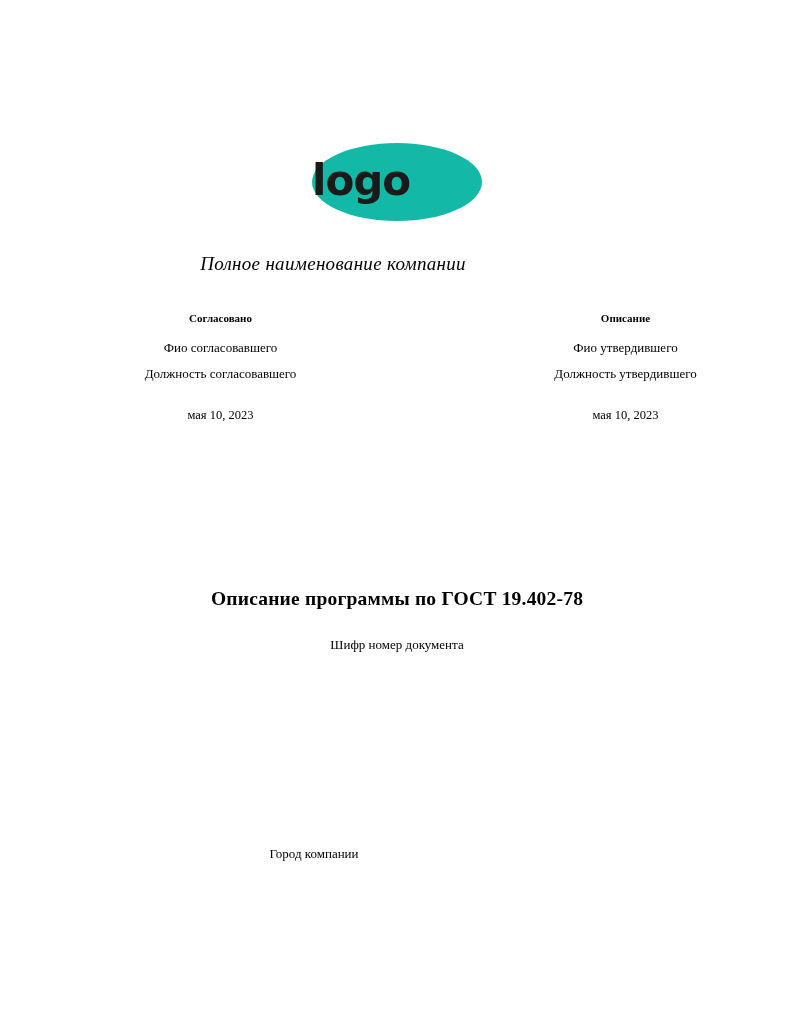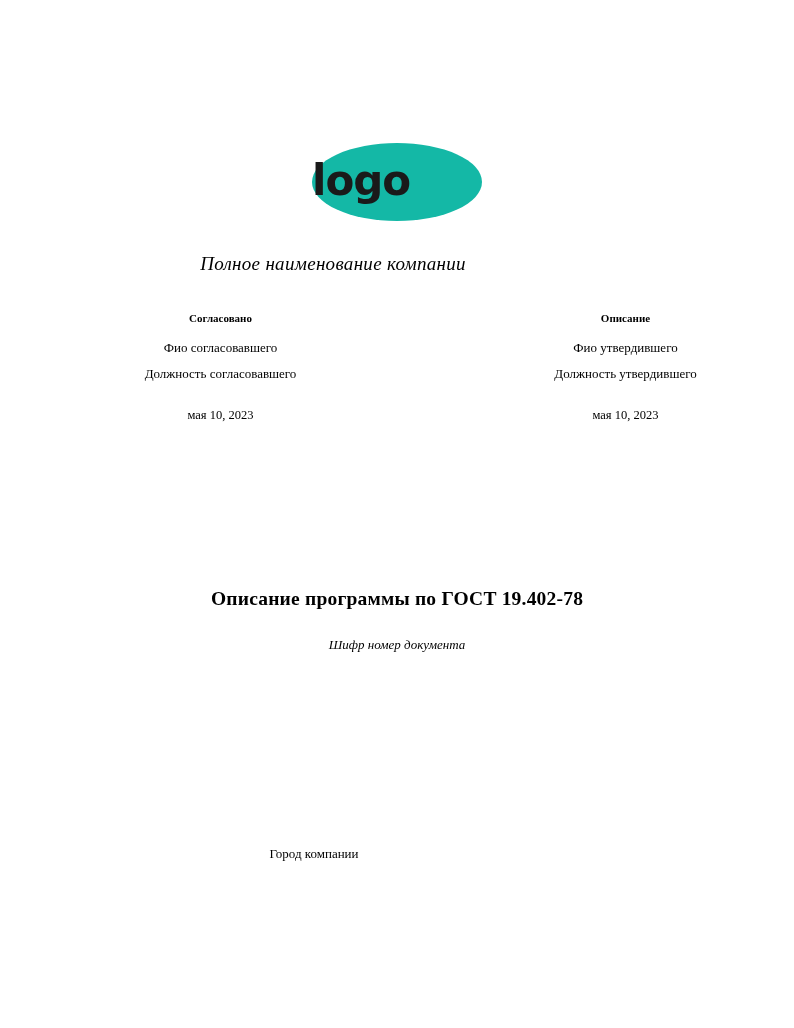--- a/index.html
+++ b/index.html
@@ -111,21 +111,20 @@
     font-size: 19.5px;
     letter-spacing: 0.2px;
   }
   .doc-code {
     position: absolute;
     top: 637px;
     left: 0;
     width: 794px;
     text-align: center;
     font-family: "Liberation Serif", serif;
-    font-style: italic;
     font-size: 13px;
   }
 
   
   .doc-city {
     position: absolute;
     top: 846px;
     left: 0;
     width: 628px;
     text-align: center;

